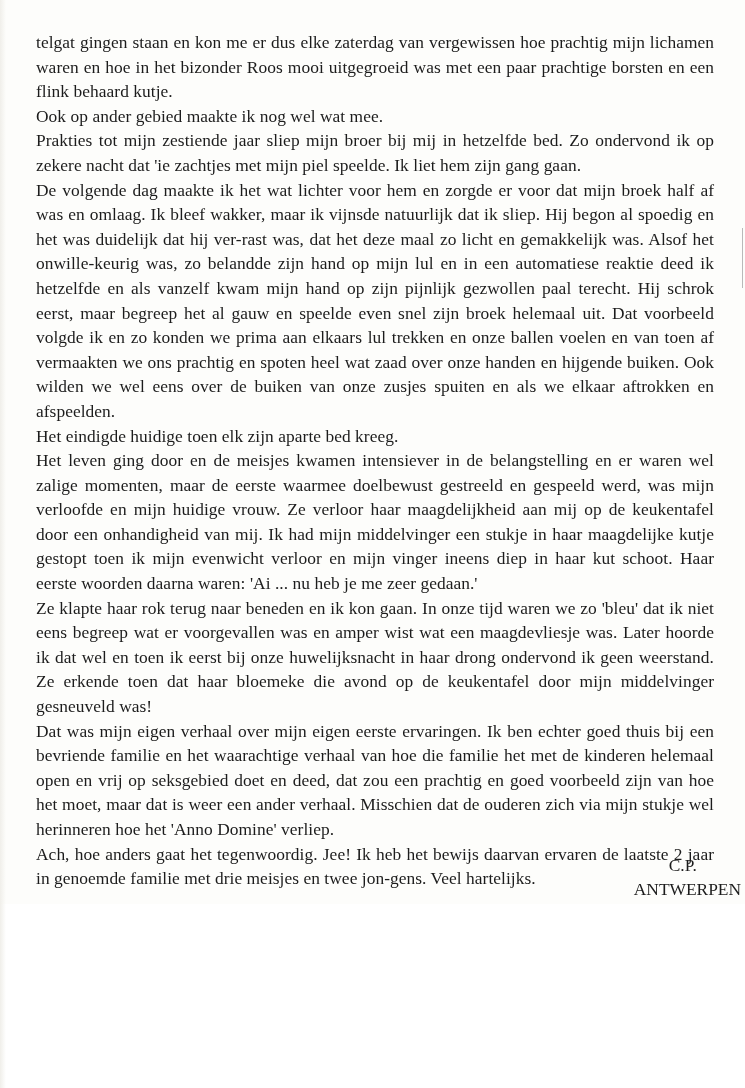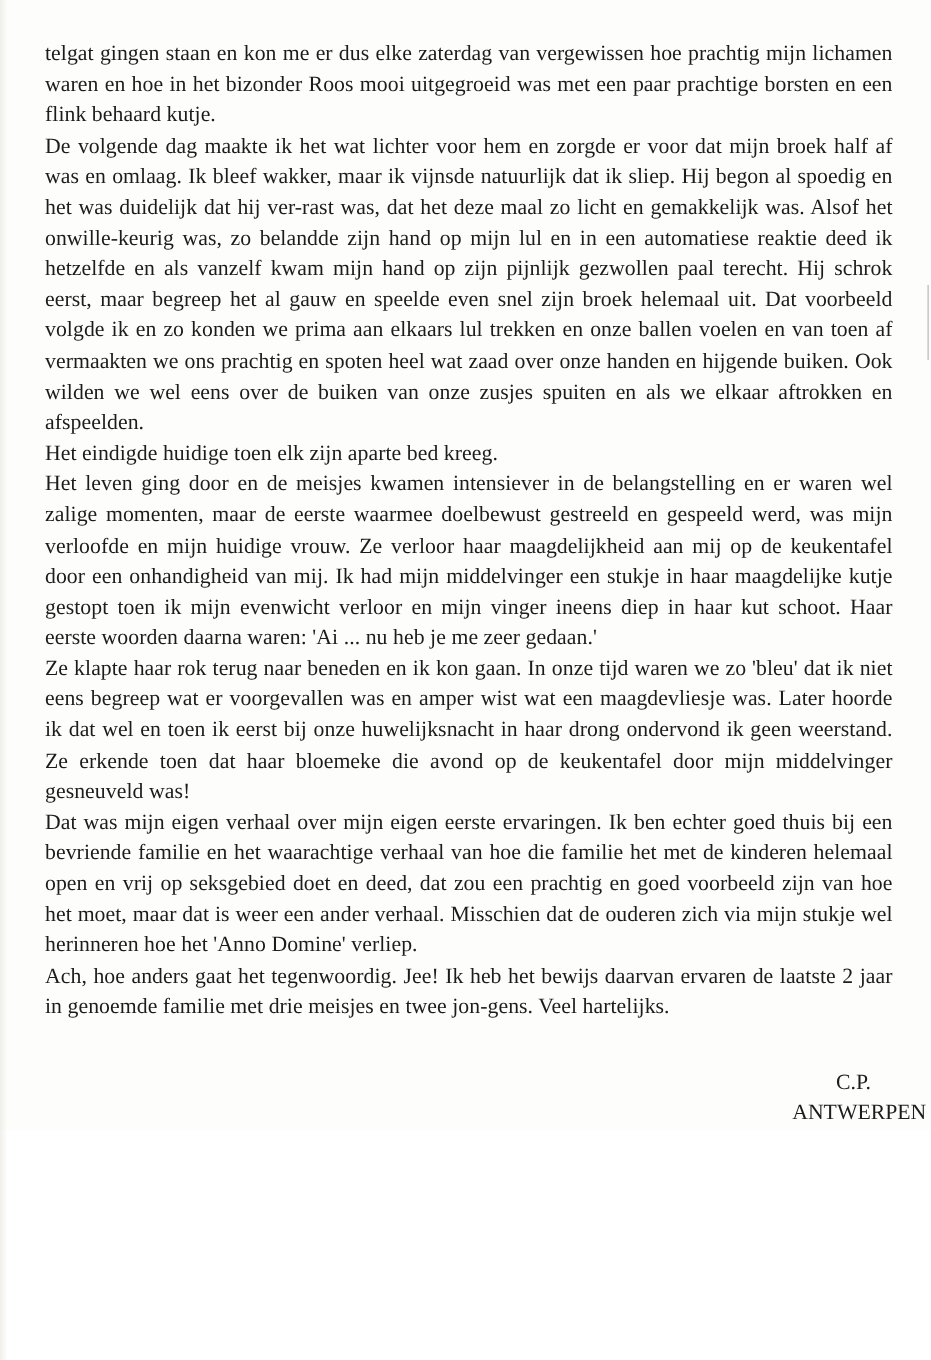--- a/index.html
+++ b/index.html
@@ -79,20 +79,22 @@
 </style>
 </head>
 <body>
 
 <div class="page">
   <div class="edge-shade-left"></div>
   <div class="scan-mark"></div>
 
   <div class="text-column">
     <p class="para">telgat gingen staan en kon me er dus elke zaterdag van vergewissen hoe prachtig mijn lichamen waren en hoe in het bizonder Roos mooi uitgegroeid was met een paar prachtige borsten en een flink behaard kutje.</p>
+    <p class="para no-justify">Ook op ander gebied maakte ik nog wel wat mee.</p>
+    <p class="para">Prakties tot mijn zestiende jaar sliep mijn broer bij mij in hetzelfde bed. Zo ondervond ik op zekere nacht dat 'ie zachtjes met mijn piel speelde. Ik liet hem zijn gang gaan.</p>
     <p class="para">De volgende dag maakte ik het wat lichter voor hem en zorgde er voor dat mijn broek half af was en omlaag. Ik bleef wakker, maar ik vijnsde natuurlijk dat ik sliep. Hij begon al spoedig en het was duidelijk dat hij ver-rast was, dat het deze maal zo licht en gemakkelijk was. Alsof het onwille-keurig was, zo belandde zijn hand op mijn lul en in een automatiese reaktie deed ik hetzelfde en als vanzelf kwam mijn hand op zijn pijnlijk gezwollen paal terecht. Hij schrok eerst, maar begreep het al gauw en speelde even snel zijn broek helemaal uit. Dat voorbeeld volgde ik en zo konden we prima aan elkaars lul trekken en onze ballen voelen en van toen af vermaakten we ons prachtig en spoten heel wat zaad over onze handen en hijgende buiken. Ook wilden we wel eens over de buiken van onze zusjes spuiten en als we elkaar aftrokken en afspeelden.</p>
     <p class="para no-justify">Het eindigde huidige toen elk zijn aparte bed kreeg.</p>
     <p class="para">Het leven ging door en de meisjes kwamen intensiever in de belangstelling en er waren wel zalige momenten, maar de eerste waarmee doelbewust gestreeld en gespeeld werd, was mijn verloofde en mijn huidige vrouw. Ze verloor haar maagdelijkheid aan mij op de keukentafel door een onhandigheid van mij. Ik had mijn middelvinger een stukje in haar maagdelijke kutje gestopt toen ik mijn evenwicht verloor en mijn vinger ineens diep in haar kut schoot. Haar eerste woorden daarna waren: 'Ai ... nu heb je me zeer gedaan.'</p>
     <p class="para">Ze klapte haar rok terug naar beneden en ik kon gaan. In onze tijd waren we zo 'bleu' dat ik niet eens begreep wat er voorgevallen was en amper wist wat een maagdevliesje was. Later hoorde ik dat wel en toen ik eerst bij onze huwelijksnacht in haar drong ondervond ik geen weerstand. Ze erkende toen dat haar bloemeke die avond op de keukentafel door mijn middelvinger gesneuveld was!</p>
     <p class="para">Dat was mijn eigen verhaal over mijn eigen eerste ervaringen. Ik ben echter goed thuis bij een bevriende familie en het waarachtige verhaal van hoe die familie het met de kinderen helemaal open en vrij op seksgebied doet en deed, dat zou een prachtig en goed voorbeeld zijn van hoe het moet, maar dat is weer een ander verhaal. Misschien dat de ouderen zich via mijn stukje wel herinneren hoe het 'Anno Domine' verliep.</p>
     <p class="para">Ach, hoe anders gaat het tegenwoordig. Jee! Ik heb het bewijs daarvan ervaren de laatste 2 jaar in genoemde familie met drie meisjes en twee jon-gens. Veel hartelijks.</p>
   </div>
 
   <div class="signature">
     <span class="sig-line sig-name">C.P.</span>

